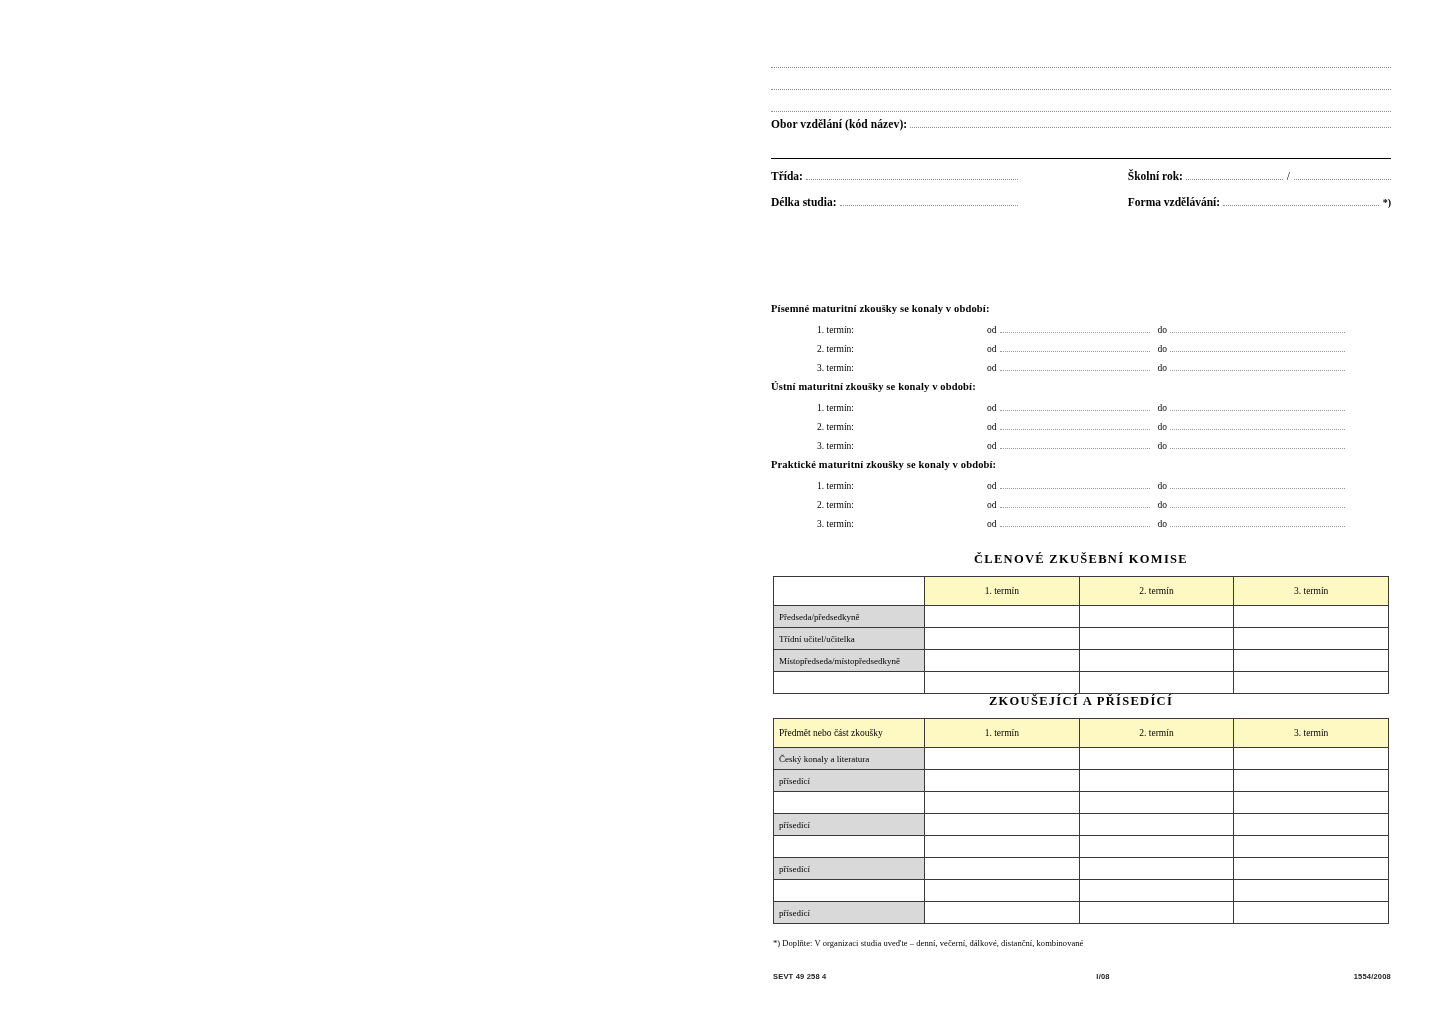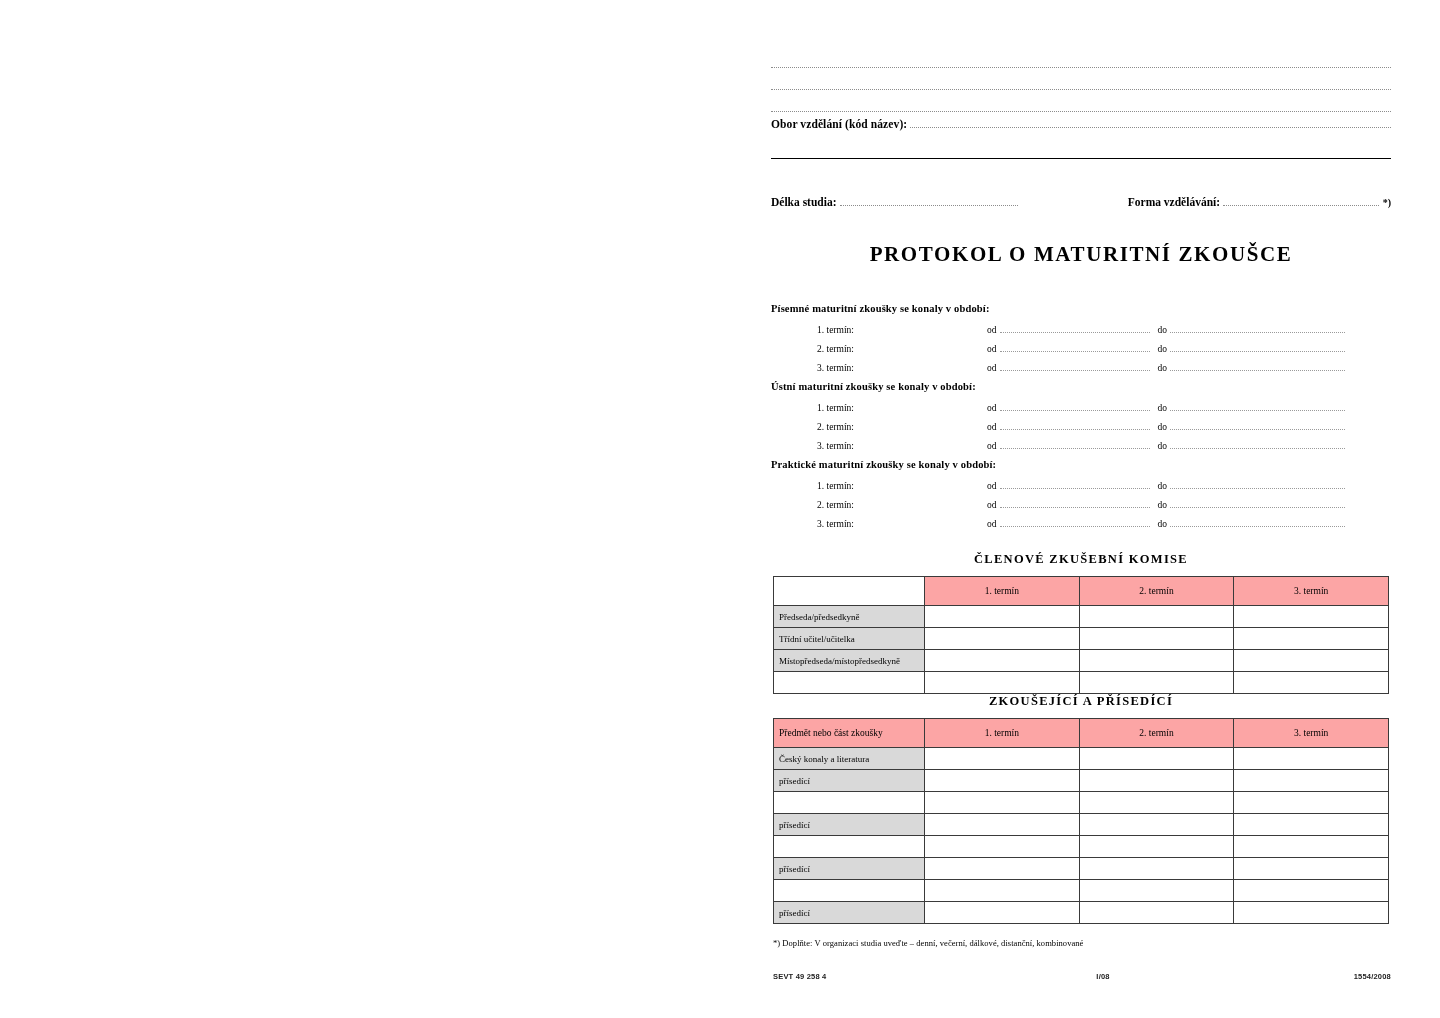--- a/index.html
+++ b/index.html
@@ -191,21 +191,21 @@
     vertical-align: middle;
     line-height: 10px;
     background: #ffffff;
     overflow: hidden;
     white-space: nowrap;
   }
   table.grid td.shade {
     background: #d9d9d9;
   }
   table.grid td.hdr {
-    background: #fca5a5;
+    background: #fef9c3;
     text-align: center;
     height: 28px;
     font-size: 9.5px;
     margin-left: 6px;
   }
   table.grid td.hdr-blank {
     background: #ffffff;
     height: 28px;
   }
   table.grid td.lead {
@@ -250,34 +250,45 @@
     </div>
 
     <div class="block-obor hdr-row">
       <span class="lbl">Obor vzdělání (kód název):</span>
       <span class="dots"></span>
     </div>
 
 
     <div class="rule-solid"></div>
 
+    <div class="two-col row-trida">
+      <div class="col-l">
+        <span class="lbl">Třída:</span>
+        <span class="dots"></span>
+      </div>
+      <div class="col-r">
+        <span class="lbl">Školní rok:</span>
+        <span class="dots"></span>
+        <span class="slash">/</span>
+        <span class="dots"></span>
+      </div>
+    </div>
 
     <div class="two-col row-delka">
       <div class="col-l">
         <span class="lbl">Délka studia:</span>
         <span class="dots"></span>
       </div>
       <div class="col-r">
         <span class="lbl">Forma vzdělávání:</span>
         <span class="dots"></span>
         <span class="star">*)</span>
       </div>
     </div>
 
-    <div class="doc-title">PROTOKOL O MATURITNÍ ZKOUŠCE</div>
 
     <div class="section-head" style="top:303px;">Písemné maturitní zkoušky se konaly v období:</div>
     <div class="term-row" style="top:322px;">
       <span class="term-lbl">1. termín:</span>
       <span class="od">od</span>
       <span class="fill-a"></span>
       <span class="do">do</span>
       <span class="fill-b"></span>
     </div>
     <div class="term-row" style="top:341px;">

